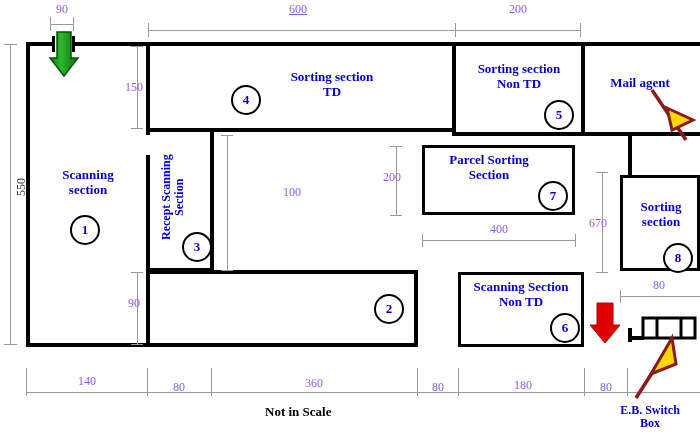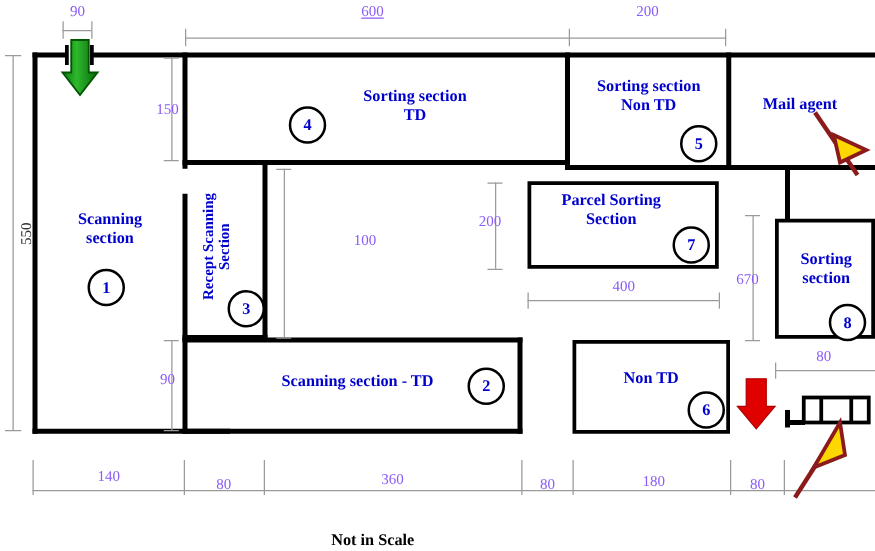--- a/index.html
+++ b/index.html
@@ -97,21 +97,20 @@
   <div class="room" style="left:620px;top:175px;width:80px;height:96px;"></div>
 
   <div class="wall" style="left:628px;top:132px;width:4px;height:45px;"></div>
 
   <div class="lbl lbl-md" style="left:36px;top:168px;width:104px;">
     <span>Scanning</span><br>
     <span>section</span>
   </div>
   <div class="circ" style="left:70px;top:215px;">1</div>
 
-  <div class="lbl lbl-md" style="left:206px;top:298px;width:160px;">Scanning section - TD</div>
   <div class="circ" style="left:374px;top:294px;">2</div>
 
   <div class="vert-label" style="left:160px;top:135px;height:125px;">
     <span>Recept Scanning</span>
     <span>Section</span>
   </div>
   <div class="circ" style="left:182px;top:232px;">3</div>
 
   <div class="lbl lbl-md" style="left:262px;top:70px;width:140px;">
     <span>Sorting section</span><br>
@@ -119,38 +118,42 @@
   </div>
   <div class="circ" style="left:231px;top:85px;">4</div>
 
   <div class="lbl lbl-md" style="left:460px;top:62px;width:118px;">
     <span>Sorting section</span><br>
     <span>Non TD</span>
   </div>
   <div class="circ" style="left:544px;top:100px;">5</div>
 
   <div class="lbl lbl-md" style="left:462px;top:280px;width:118px;">
-    <br>
+    <span>Scanning Section</span><br>
     <span>Non TD</span>
   </div>
   <div class="circ" style="left:550px;top:313px;">6</div>
 
   <div class="lbl lbl-md" style="left:430px;top:153px;width:118px;">
     <span>Parcel Sorting</span><br>
     <span>Section</span>
   </div>
   <div class="circ" style="left:538px;top:181px;">7</div>
 
   <div class="lbl lbl-md" style="left:626px;top:200px;width:70px;">
     <span>Sorting</span><br>
     <span>section</span>
   </div>
   <div class="circ" style="left:663px;top:243px;">8</div>
 
   <div class="lbl lbl-md" style="left:588px;top:76px;width:104px;">Mail agent</div>
+  <div class="lbl lbl-sm" style="left:602px;top:404px;width:96px;">
+    <span>E.B. Switch</span><br>
+    <span>Box</span>
+  </div>
 
   <div class="dimline-v" style="left:137px;top:46px;height:82px;"></div>
   <div class="tick-h" style="left:131px;top:46px;width:12px;"></div>
   <div class="tick-h" style="left:131px;top:128px;width:12px;"></div>
   <div class="dim" style="left:120px;top:80px;width:28px;">150</div>
 
   <div class="dimline-v" style="left:227px;top:135px;height:135px;"></div>
   <div class="tick-h" style="left:221px;top:135px;width:12px;"></div>
   <div class="tick-h" style="left:221px;top:270px;width:12px;"></div>
   <div class="dim" style="left:230px;top:185px;width:28px;margin-left:48px;">100</div>
@@ -188,21 +191,21 @@
   <div class="tick-v" style="left:584px;top:368px;height:28px;"></div>
   <div class="tick-v" style="left:627px;top:368px;height:28px;"></div>
 
   <div class="dim" style="left:72px;top:374px;width:30px;">140</div>
   <div class="dim" style="left:165px;top:380px;width:28px;">80</div>
   <div class="dim" style="left:299px;top:376px;width:30px;">360</div>
   <div class="dim" style="left:424px;top:380px;width:28px;">80</div>
   <div class="dim" style="left:508px;top:378px;width:30px;">180</div>
   <div class="dim" style="left:592px;top:380px;width:28px;">80</div>
 
-  <div class="note" style="left:265px;top:424px;">Not in Scale</div>
+  <div class="note" style="left:265px;top:404px;">Not in Scale</div>
 
   <svg class="overlay" viewBox="0 0 700 441" xmlns="http://www.w3.org/2000/svg">
     <defs>
       <linearGradient id="greenGrad" x1="0" y1="0" x2="1" y2="0">
         <stop offset="0%" stop-color="#0a7a0a"></stop>
         <stop offset="40%" stop-color="#2db82d"></stop>
         <stop offset="100%" stop-color="#0a6b0a"></stop>
       </linearGradient>
     </defs>
 

